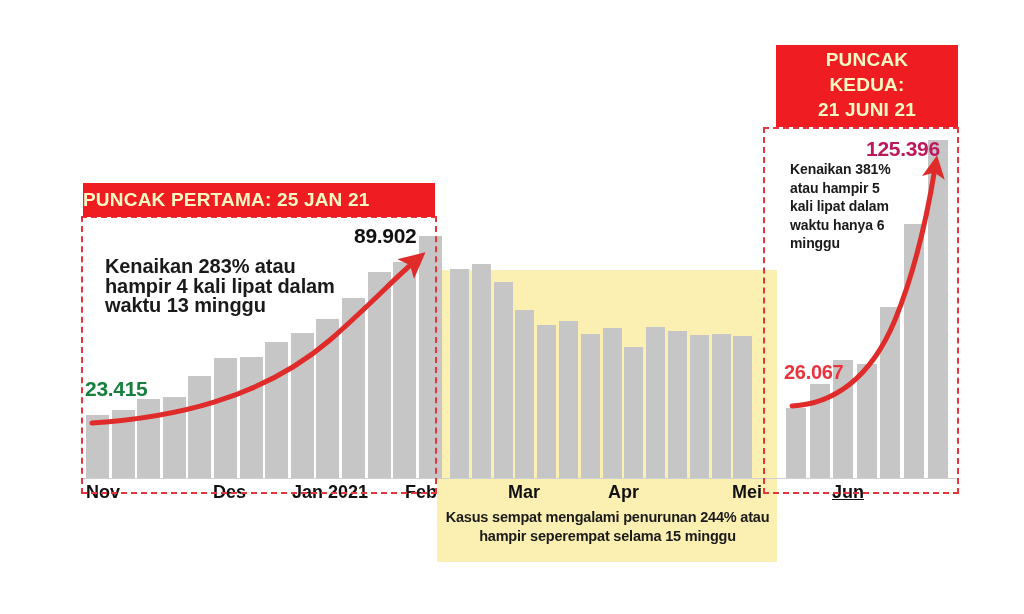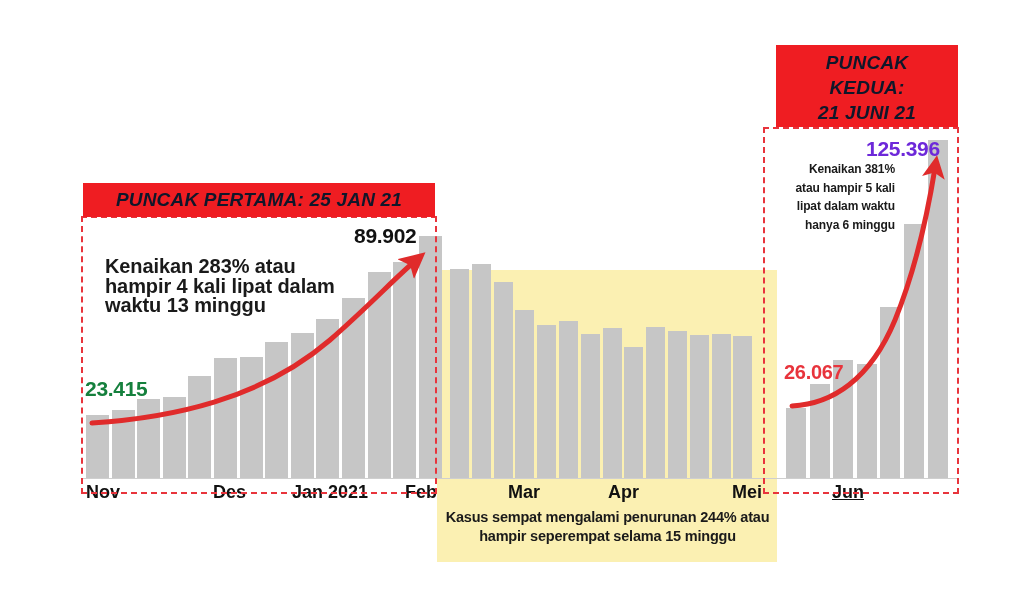--- a/index.html
+++ b/index.html
@@ -42,29 +42,27 @@
     box-sizing:border-box;
     background:transparent;
   }
   #box-left{ left:81px; top:216px; width:356px; height:278px; }
   #box-right{ left:763px; top:127px; width:196px; height:367px; }
 
   
   .banner{
     position:absolute;
     background:#ef1d22;
-    color:#0f172a;
+    color:#fef9c3;
     font-weight:800;
     text-align:center;
     letter-spacing:0.2px;
     display:flex;
     align-items:center;
-    justify-content:center;
     box-sizing:border-box;
-    font-style:italic;
   }
   #banner-left{
     left:83px; top:183px;
     width:352px; height:34px;
     font-size:19px;
   }
   #banner-right{
     left:776px; top:45px;
     width:182px; height:82px;
     font-size:19px;
@@ -78,33 +76,33 @@
   .annot{
     position:absolute;
     color:#1a1a1a;
     font-size:20px;
     line-height:19.5px;
     font-weight:600;
     letter-spacing:-0.1px;
   }
   .annot b{font-weight:800;}
   #annot-left{ left:105px; top:257px; width:260px; }
-  #annot-right{ left:790px; top:160px; width:105px; font-size:12px; line-height:18.5px;text-align:right;}
+  #annot-right{ left:790px; top:160px; width:105px; font-size:14px; line-height:18.5px;}
 
   
   .callout{
     position:absolute;
     font-weight:800;
     letter-spacing:-0.3px;
     white-space:nowrap;
   }
   #val-start{ left:85px; top:377px; font-size:21px; color:#15803d;}
   #val-peak1{ left:354px; top:224px; font-size:21px; color:#111111;}
   #val-start2{ left:784px; top:348px; font-size:20px; color:#e8343c;margin-top:13px;}
-  #val-peak2{ left:866px; top:137px; font-size:21px; color:#6d28d9;}
+  #val-peak2{ left:866px; top:137px; font-size:21px; color:#be185d;}
 
   
   #chart{
     position:absolute;
     left:0; top:0;
     width:1024px; height:614px;
     pointer-events:none;
   }
   .bar{
     position:absolute;

